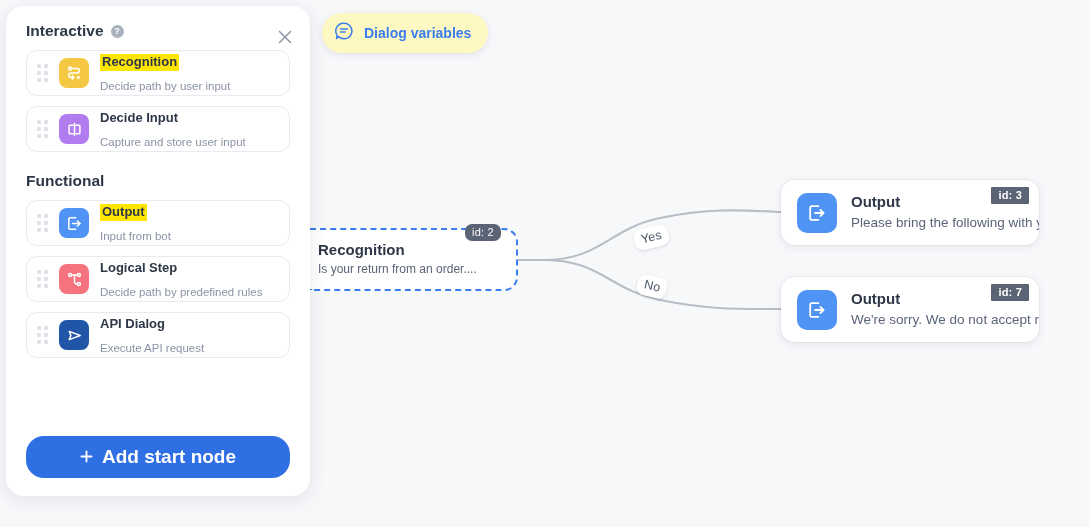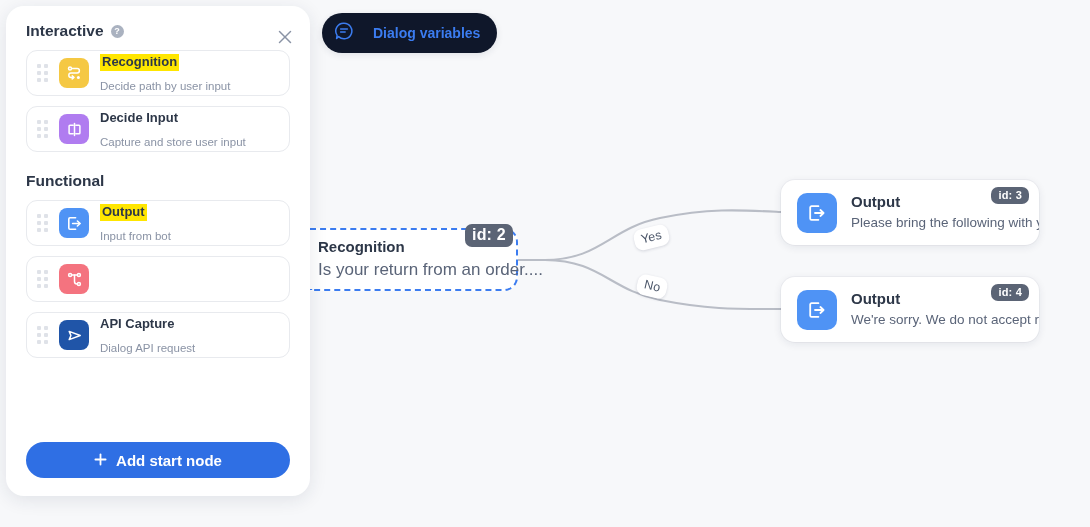--- a/index.html
+++ b/index.html
@@ -55,54 +55,54 @@
     font-size: 13.5px; color: #5a6478; line-height: 1.3; margin-top: 2px;
     white-space: nowrap;
   }
   .id-badge {
     position: absolute;
     top: 7px; right: 10px;
     background: #5b6475;
     color: #ffffff;
     font-size: 11px;
     font-weight: bold;
-    border-radius: 7px;
+    border-radius: 1px;
     padding: 2px 7px 3px 7px;
     letter-spacing: .2px;
   }
 
   #node-out-1 { left: 781px; top: 180px; width: 258px; height: 65px; }
   #node-out-2 { left: 781px; top: 277px; width: 258px; height: 65px; }
 
   
   #node-recognition {
     position: absolute;
     left: 310px; top: 228px; width: 208px; height: 63px;
     border: 2px dashed #3b7cf0;
     border-left: none;
     border-radius: 0 14px 14px 0;
     background: #ffffff;
     display: flex; flex-direction: column; justify-content: center;
     padding: 0 14px 0 8px;
   }
   #node-recognition .node-title { font-size: 15px; }
-  #node-recognition .node-sub { font-size: 17px; }
+  #node-recognition .node-sub { font-size: 12px; }
   #badge-recognition {
     position: absolute; left: 465px; top: 224px;
     background: #5b6475; color: #fff;
-    font-size: 16px; font-weight: bold;
+    font-size: 11px; font-weight: normal;
     border-radius: 7px; padding: 2px 7px 3px 7px; letter-spacing: .2px;
     z-index: 4;
   }
 
   
   #dialog-variables {
     position: absolute; left: 322px; top: 13px;
-    display: flex; align-items: center; gap: 19px;
-    background: #0f172a;
+    display: flex; align-items: center; gap: 10px;
+    background: #fef9c3;
     border-radius: 20px;
     padding: 8px 17px 8px 12px;
     box-shadow: 0 2px 7px rgba(25,35,70,.10);
     cursor: pointer;
     justify-content: center;
   }
   #dialog-variables .dv-label {
     font-size: 14px; font-weight: bold; color: #3b7cf0;
   }
 
@@ -154,26 +154,26 @@
   .item-text { min-width: 0; }
   .item-title {
     font-size: 13px; font-weight: bold; color: #2d3748; line-height: 1.3;
     display: inline-block;
   }
   .item-title.hl { background: #ffe600; padding: 0 2px; }
   .item-sub { font-size: 11.5px; color: #8a93a5; line-height: 1.35; margin-top: 8px; }
 
   #add-start-node {
     position: absolute; left: 20px; right: 20px; bottom: 18px;
-    height: 36px;
+    height: 42px;
     background: #2f6fe4;
     border-radius: 18px;
     color: #ffffff;
     display: flex; align-items: center; justify-content: center; gap: 9px;
-    font-size: 15px; font-weight: bold;
+    font-size: 19px; font-weight: bold;
     cursor: pointer;
     border: none;
   }
 </style>
 </head>
 <body>
 
 <div id="app">
 
   <div id="canvas">
@@ -223,21 +223,21 @@
         <svg width="22" height="22" viewBox="0 0 22 22">
           <path d="M12.4 4.2 H5.6 A1.4 1.4 0 0 0 4.2 5.6 V16.4 A1.4 1.4 0 0 0 5.6 17.8 H12.4" fill="none" stroke="#ffffff" stroke-width="1.8" stroke-linecap="round" stroke-linejoin="round"></path>
           <line x1="9.0" y1="11" x2="17.0" y2="11" stroke="#ffffff" stroke-width="1.8" stroke-linecap="round"></line>
           <path d="M14.4 8.0 L17.6 11 L14.4 14.0" fill="none" stroke="#ffffff" stroke-width="1.8" stroke-linecap="round" stroke-linejoin="round"></path>
         </svg>
       </div>
       <div class="node-body">
         <div class="node-title">Output</div>
         <div class="node-sub">We're sorry. We do not accept return</div>
       </div>
-      <div class="id-badge">id: 4</div>
+      <div class="id-badge">id: 7</div>
     </div>
 
   </div>
 
   <div id="panel">
 
     <div id="close-btn">
       <svg width="14" height="14" viewBox="0 0 14 14">
         <line x1="1.5" y1="1.5" x2="12.5" y2="12.5" stroke="#8a93a5" stroke-width="1.5" stroke-linecap="round"></line>
         <line x1="12.5" y1="1.5" x2="1.5" y2="12.5" stroke="#8a93a5" stroke-width="1.5" stroke-linecap="round"></line>
@@ -332,39 +332,43 @@
       </span>
       <span class="item-icon" style="background:#f4737f">
         <svg width="19" height="19" viewBox="0 0 19 19">
           <circle cx="5.1" cy="5.1" r="1.5" fill="none" stroke="#ffffff" stroke-width="1.5"></circle>
           <circle cx="13.9" cy="5.1" r="1.5" fill="none" stroke="#ffffff" stroke-width="1.5"></circle>
           <circle cx="13.9" cy="13.9" r="1.5" fill="none" stroke="#ffffff" stroke-width="1.5"></circle>
           <path d="M9.5 5.1 V11.4 A2.5 2.5 0 0 0 12.0 13.9 H12.4" fill="none" stroke="#ffffff" stroke-width="1.5" stroke-linecap="round"></path>
           <line x1="6.6" y1="5.1" x2="12.4" y2="5.1" stroke="#ffffff" stroke-width="1.5" stroke-linecap="round"></line>
         </svg>
       </span>
+      <span class="item-text">
+        <span class="item-title">Logical Step</span>
+        <span class="item-sub" style="display:block">Decide path by predefined rules</span>
+      </span>
     </div>
 
     <div class="item">
       <span class="drag-dots">
         <i></i>
           <i></i>
           <i></i>
           <i></i>
           <i></i>
           <i></i>
       </span>
       <span class="item-icon" style="background:#2055a8">
         <svg width="19" height="19" viewBox="0 0 19 19">
           <path d="M4.2 5.4 L15.2 9.5 L4.2 13.6 L5.9 9.5 Z" fill="none" stroke="#ffffff" stroke-width="1.5" stroke-linejoin="round"></path>
         </svg>
       </span>
       <span class="item-text">
-        <span class="item-title">API Capture</span>
-        <span class="item-sub" style="display:block">Dialog API request</span>
+        <span class="item-title">API Dialog</span>
+        <span class="item-sub" style="display:block">Execute API request</span>
       </span>
     </div>
 
     <button id="add-start-node">
       <span>
         <svg width="13" height="13" viewBox="0 0 13 13">
           <line x1="6.5" y1="1.4" x2="6.5" y2="11.6" stroke="#ffffff" stroke-width="1.8" stroke-linecap="round"></line>
           <line x1="1.4" y1="6.5" x2="11.6" y2="6.5" stroke="#ffffff" stroke-width="1.8" stroke-linecap="round"></line>
         </svg>
       </span>

